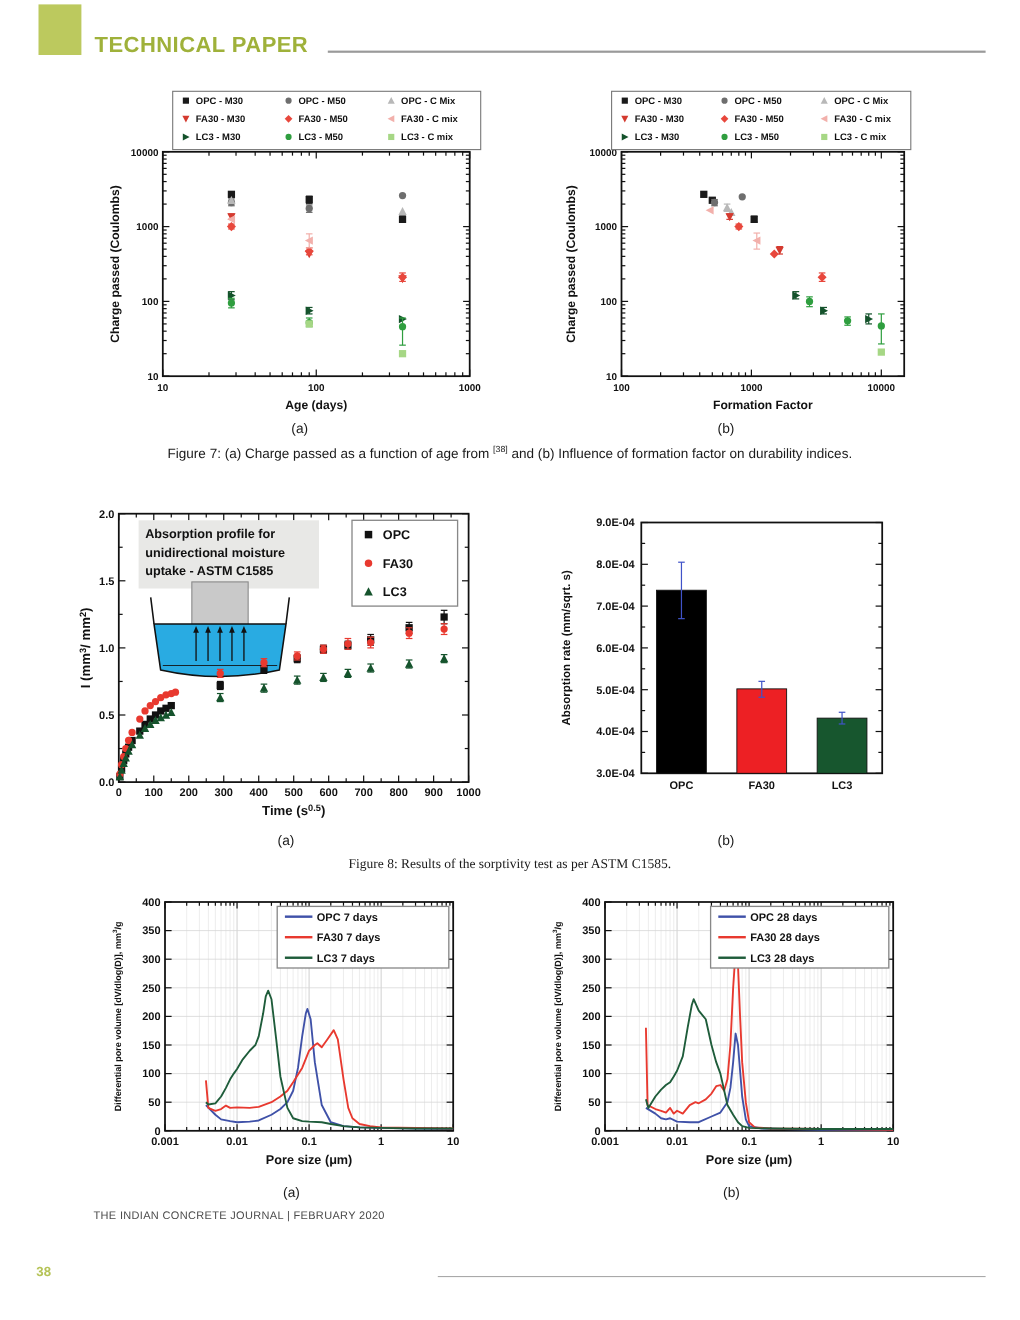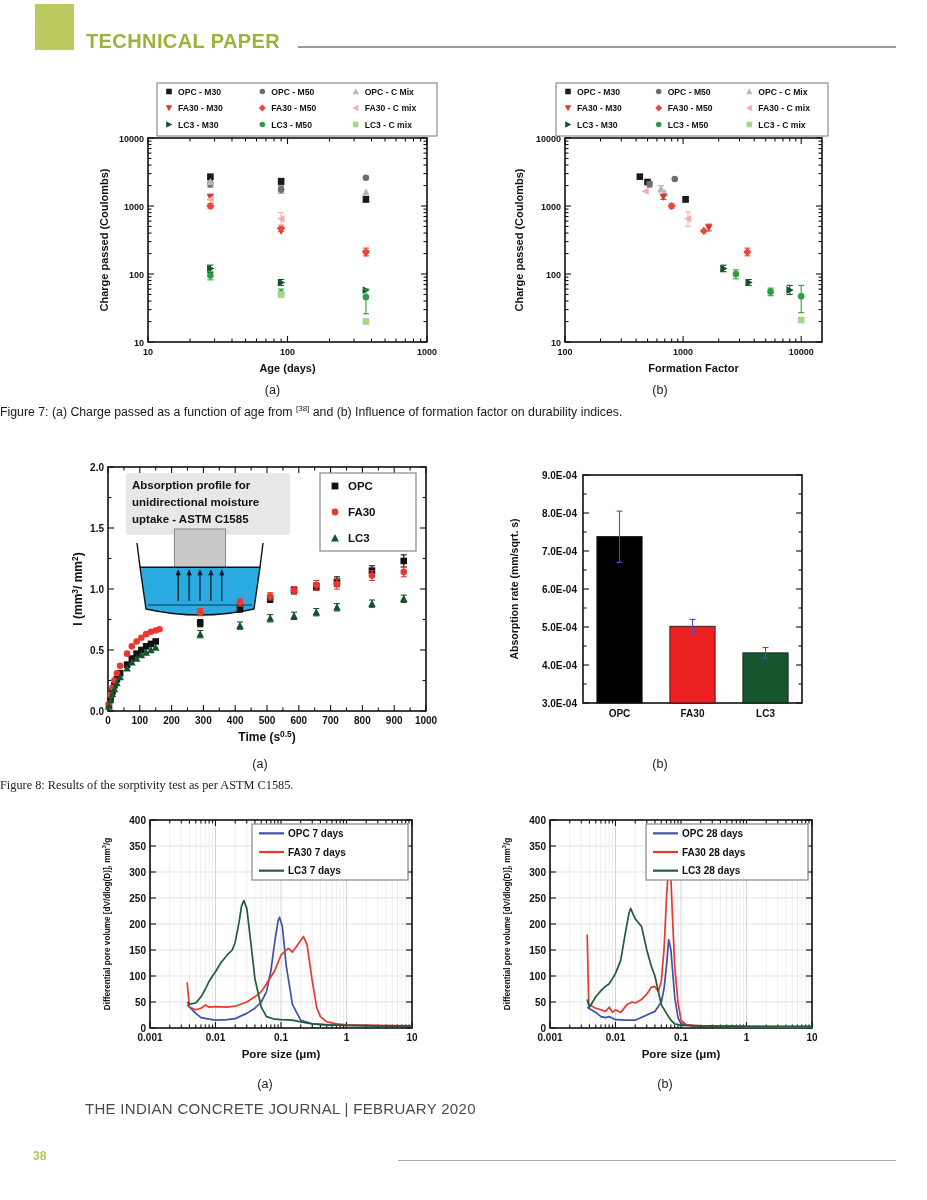--- a/index.html
+++ b/index.html
@@ -4,24 +4,24 @@
 <style>
   html,body{margin:0;padding:0;background:#ffffff;}
   body{width:927px;height:1200px;position:relative;font-family:"Liberation Sans",sans-serif;overflow:hidden;}
   .page{position:absolute;left:0;top:0;width:927px;height:851px;background:#fff;}
   .header-square{position:absolute;left:35px;top:4px;width:39px;height:46px;}
   .page-title{position:absolute;left:86px;top:30px;margin:0;font-size:20px;font-weight:bold;letter-spacing:0.4px;}
   .header-rule{position:absolute;left:298px;top:46px;width:598px;height:2px;background:#9a9a9a;}
   svg.chart{position:absolute;overflow:visible;}
   svg text{font-family:"Liberation Sans",sans-serif;}
   .sublabel{position:absolute;text-align:center;font-size:12.5px;color:#1a1a1a;}
-  .caption{position:absolute;left:0;width:927px;text-align:left;font-size:12.3px;color:#1a1a1a;}
+  .caption{position:absolute;left:0;width:927px;text-align:center;font-size:12.3px;color:#1a1a1a;}
   .caption sup{font-size:8px;}
   .footer-page{position:absolute;left:33px;top:1149px;font-size:12px;font-weight:bold;}
-  .footer-text{position:absolute;left:85px;top:1100px;font-size:15px;color:#4a4a4a;letter-spacing:0.3px;}
+  .footer-text{position:absolute;left:85px;top:1100px;font-size:10px;color:#4a4a4a;letter-spacing:0.3px;}
   .footer-rule{position:absolute;left:398px;top:1160px;width:498px;height:1px;background:#a9a9a9;}
 </style>
 </head>
 <body>
 
 <div class="page">
 
   <div class="header-square" style="background: rgb(188, 201, 94);"></div>
   <h1 class="page-title" style="color: rgb(159, 177, 58);">TECHNICAL PAPER</h1>
   <div class="header-rule"></div>

